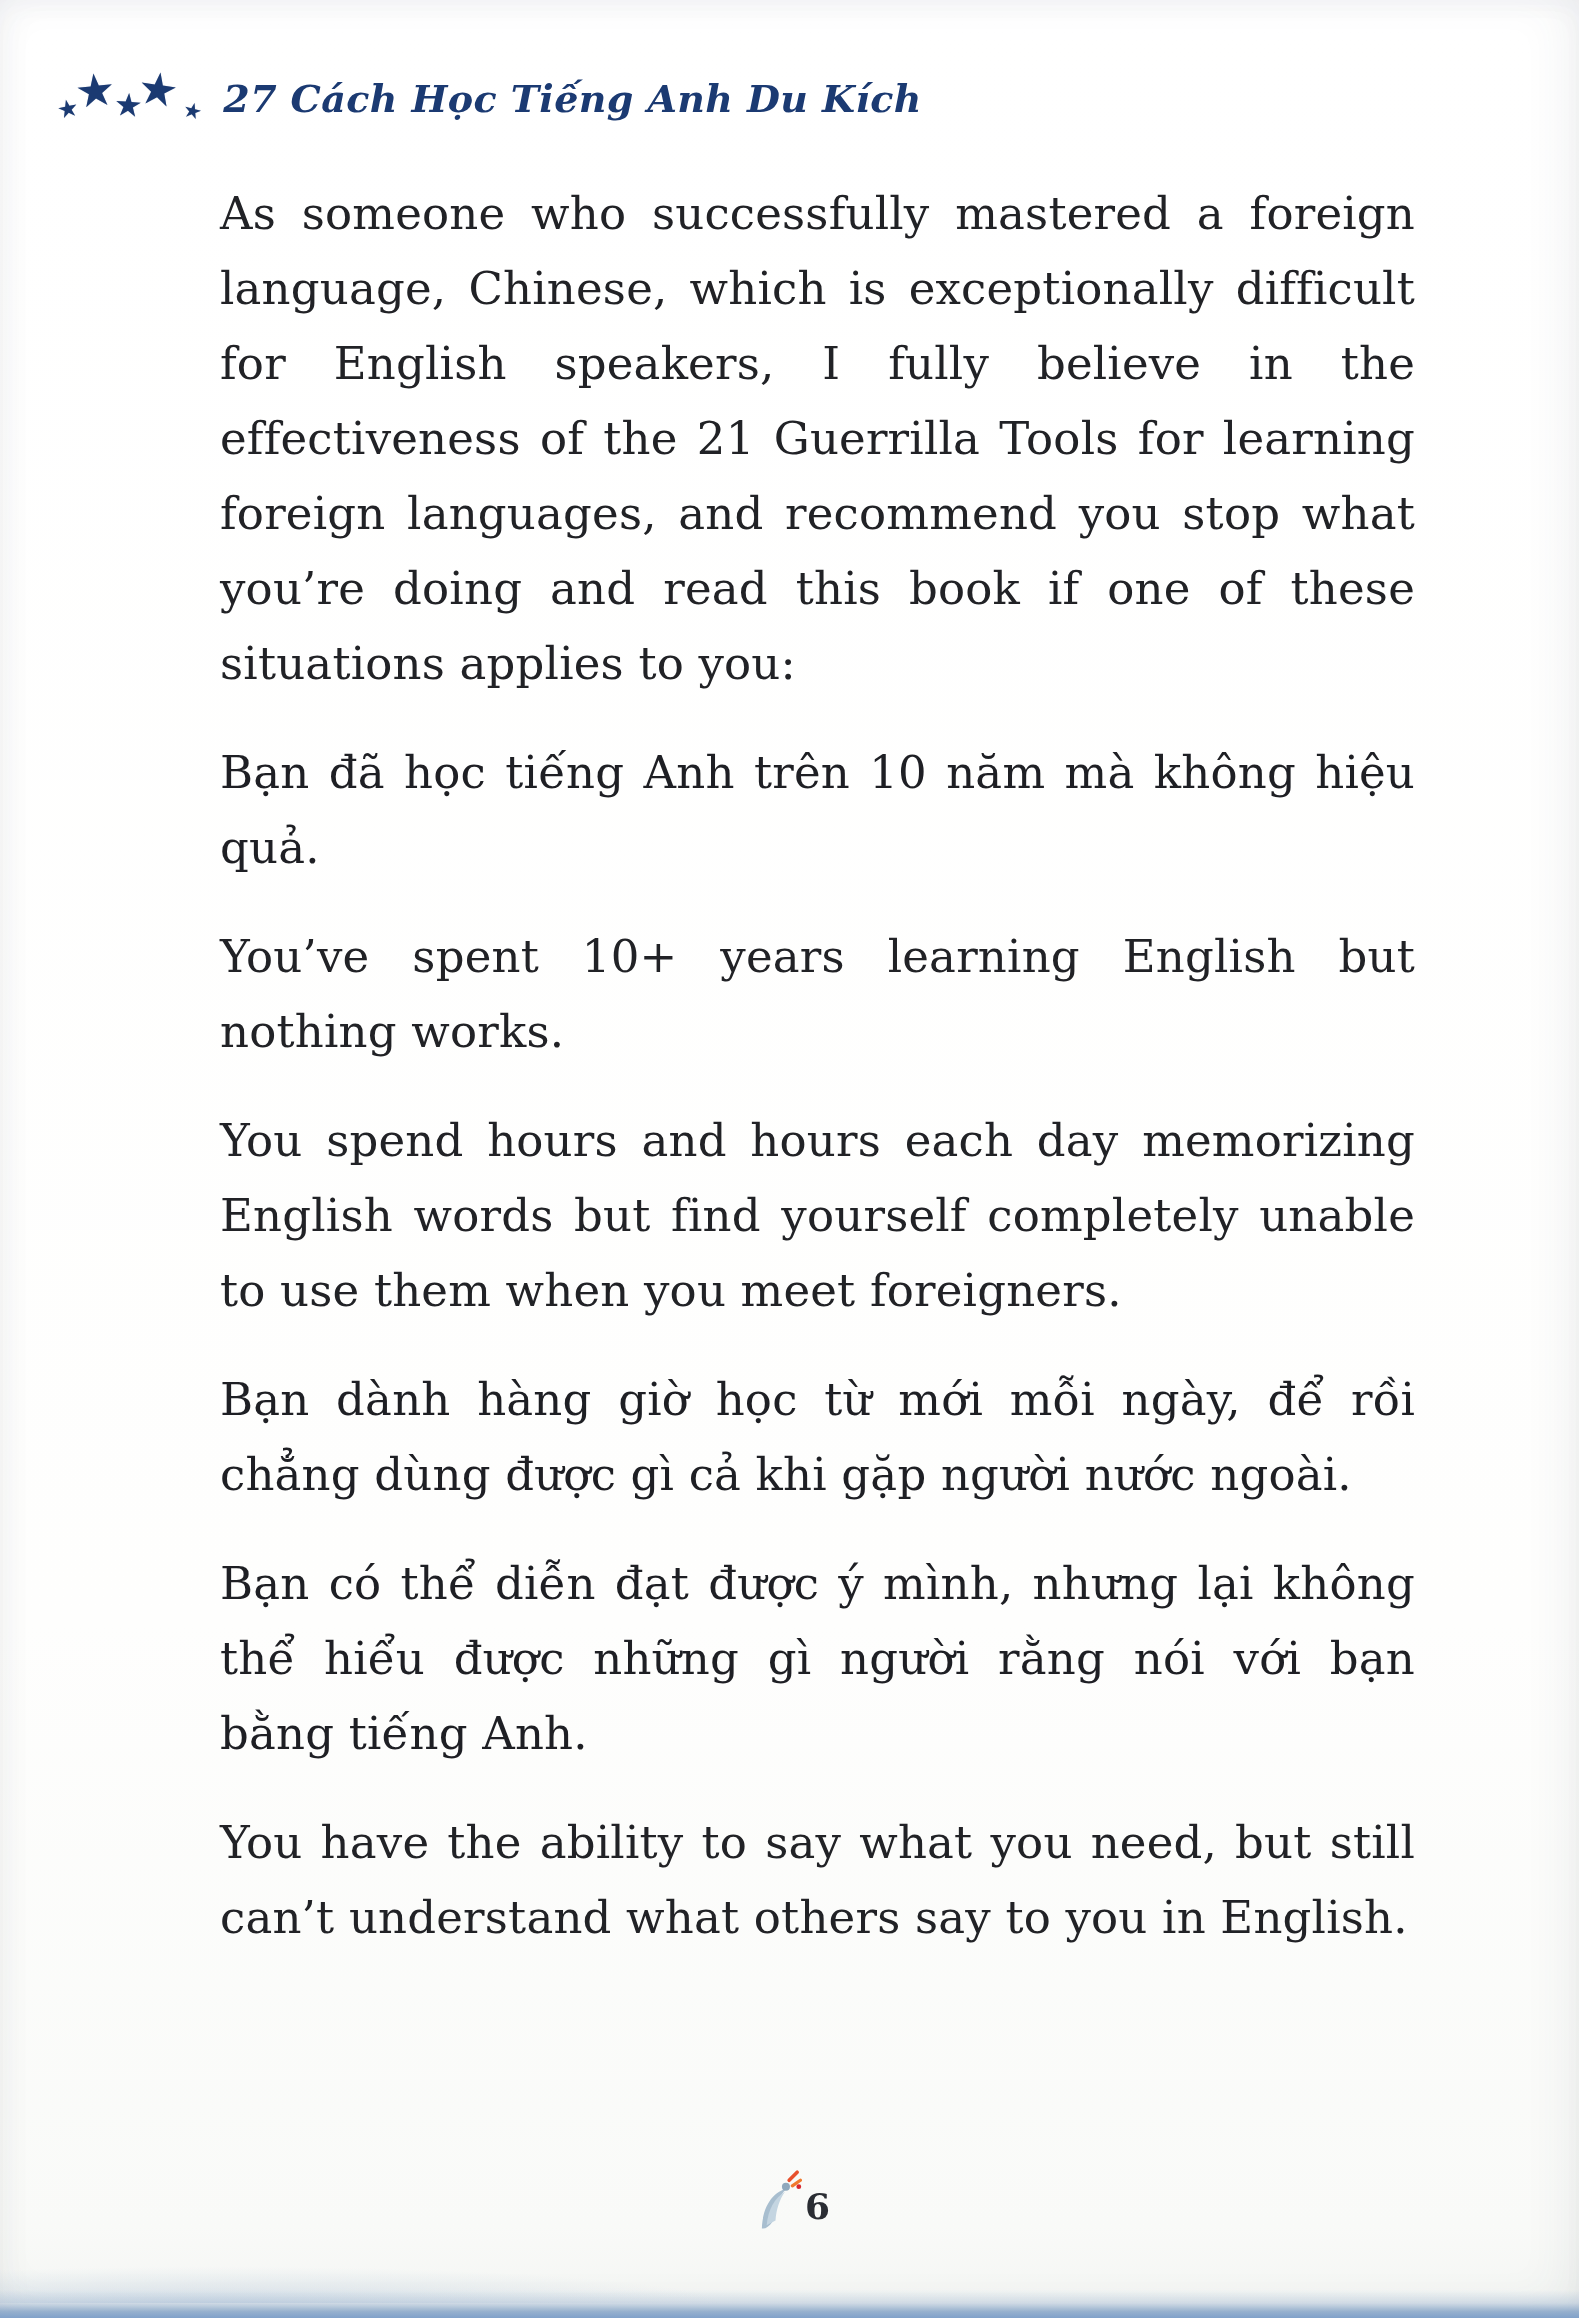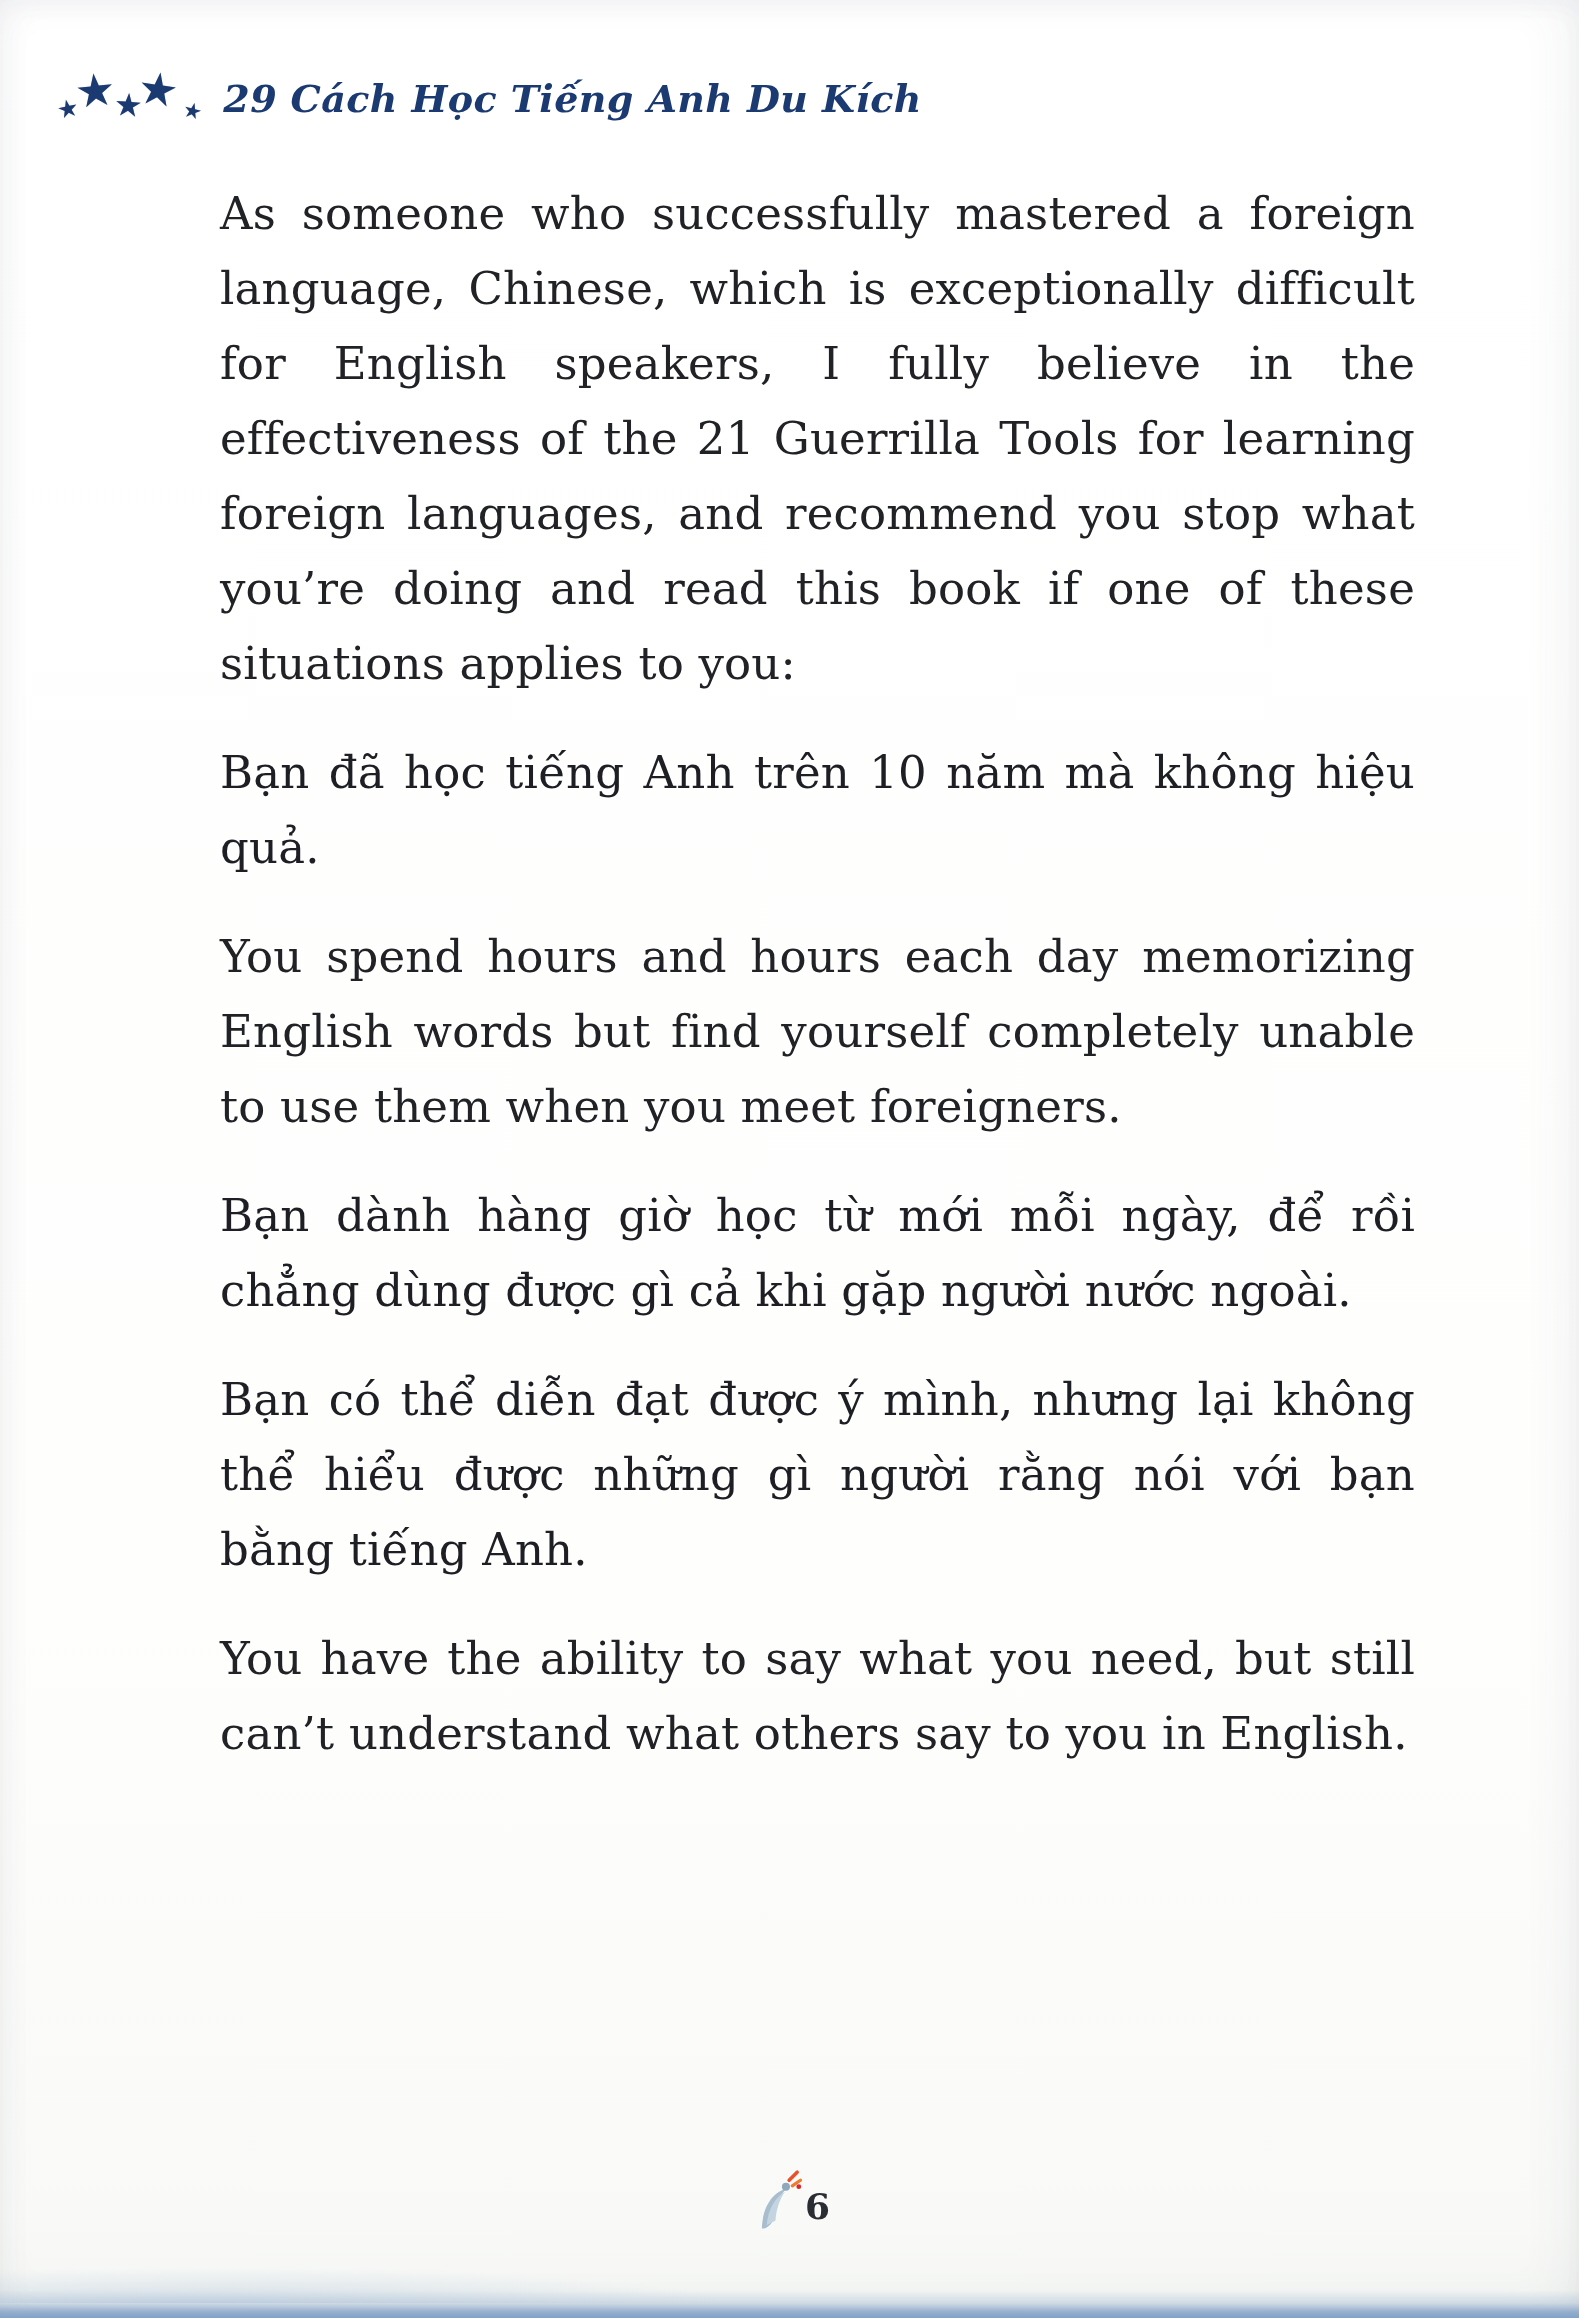--- a/index.html
+++ b/index.html
@@ -140,26 +140,27 @@
 <div class="page">
 
   <div class="header">
     <span class="stars">
       <span class="st s1">★</span>
       <span class="st s2">★</span>
       <span class="st s3">★</span>
       <span class="st s4">★</span>
       <span class="st s5">★</span>
     </span>
-    <span class="book-title">29 Cách Học Tiếng Anh Du Kích</span>
+    <span class="book-title">27 Cách Học Tiếng Anh Du Kích</span>
   </div>
 
   <div class="content">
     <p class="para en">As someone who successfully mastered a foreign language, Chinese, which is exceptionally difficult for English speakers, I fully believe in the effectiveness of the 21 Guerrilla Tools for learning foreign languages, and recommend you stop what you’re doing and read this book if one of these situations applies to you:</p>
     <p class="para vi">Bạn đã học tiếng Anh trên 10 năm mà không hiệu quả.</p>
+    <p class="para en">You’ve spent 10+ years learning English but nothing works.</p>
     <p class="para en">You spend hours and hours each day memorizing English words but find yourself completely unable to use them when you meet foreigners.</p>
     <p class="para vi">Bạn dành hàng giờ học từ mới mỗi ngày, để rồi chẳng dùng được gì cả khi gặp người nước ngoài.</p>
     <p class="para vi">Bạn có thể diễn đạt được ý mình, nhưng lại không thể hiểu được những gì người rằng nói với bạn bằng tiếng Anh.</p>
     <p class="para en">You have the ability to say what you need, but still can’t understand what others say to you in English.</p>
   </div>
 
   <div class="footer">
     <span class="logo">
       <svg viewBox="0 0 66 80" width="53" height="65" xmlns="http://www.w3.org/2000/svg" aria-hidden="true">
 

